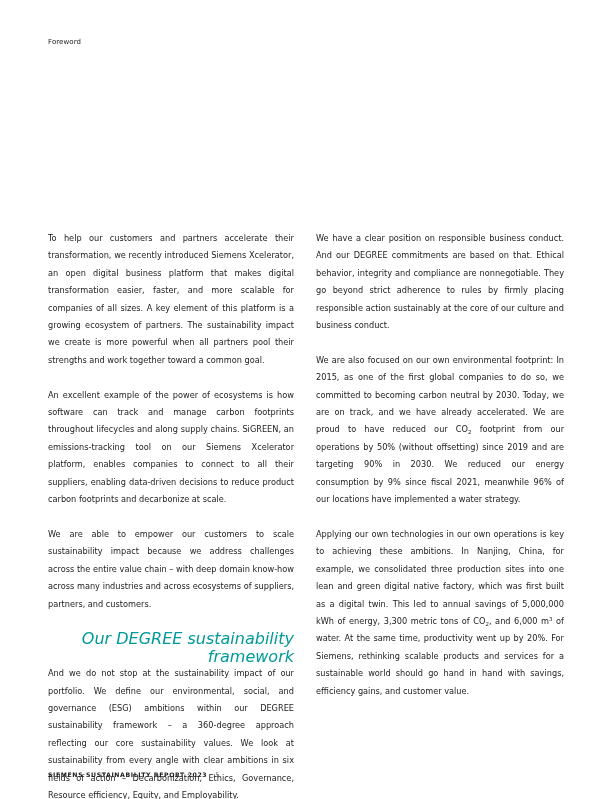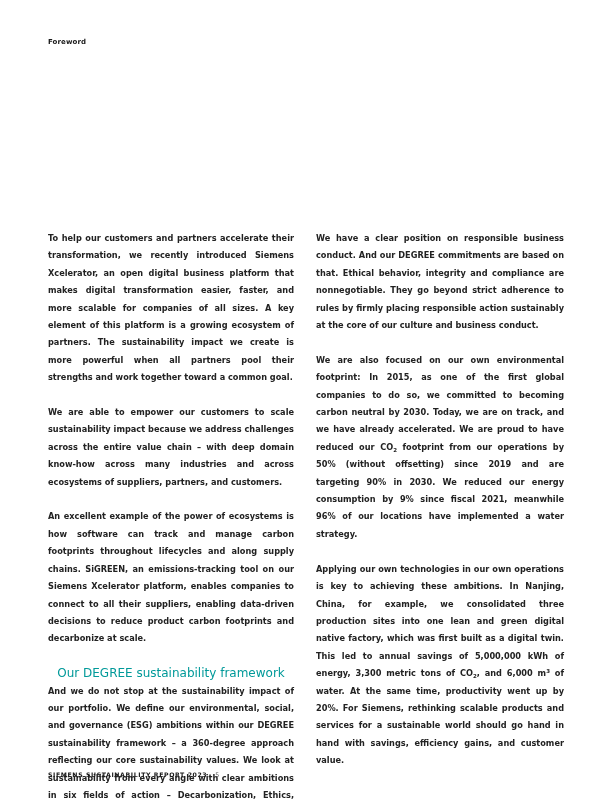--- a/index.html
+++ b/index.html
@@ -13,47 +13,47 @@
       position: relative;
       overflow: hidden;
       font-family: "DejaVu Sans", sans-serif;
       color: #1a1a1a;
     }
     .section-label {
       position: absolute;
       left: 48px;
       top: 38px;
       font-size: 7px;
-      font-weight: bold;
+      font-weight: normal;
       color: #1a1a1a;
       letter-spacing: 0.1px;
     }
     .col {
       position: absolute;
       top: 230px;
       width: 246px;
       font-size: 8.2px;
       line-height: 17.4px;
       text-align: justify;
       color: #222;
     }
     .col-left { left: 48px; }
     .col-right { left: 316px; width: 248px; }
     .para {
       margin: 0 0 17.4px 0;
-      font-weight: bold;
     }
     .para.last { margin-bottom: 0; }
     .heading {
-      font-size: 12px;
+      font-size: 16px;
       line-height: 17.4px;
       color: #009999;
       margin: 0;
       font-weight: normal;
-      text-align: center;
+      text-align: right;
+      font-style: italic;
     }
     sub {
       font-size: 5.5px;
       line-height: 0;
       vertical-align: -2px;
     }
     sup {
       font-size: 5.5px;
       line-height: 0;
       vertical-align: 3px;
@@ -73,22 +73,22 @@
       color: #555;
     }
   </style>
 </head>
 <body>
 
 <div class="section-label">Foreword</div>
 
 <div class="col col-left">
   <p class="para">To help our customers and partners accelerate their transformation, we recently introduced Siemens Xcelerator, an open digital business platform that makes digital transformation easier, faster, and more scalable for companies of all sizes. A key element of this platform is a growing ecosystem of partners. The sustainability impact we create is more powerful when all partners pool their strengths and work together toward a common goal.</p>
+  <p class="para">An excellent example of the power of ecosystems is how software can track and manage carbon footprints throughout lifecycles and along supply chains. SiGREEN, an emissions-tracking tool on our Siemens Xcelerator platform, enables companies to connect to all their suppliers, enabling data-driven decisions to reduce product carbon footprints and decarbonize at scale.</p>
   <p class="para">We are able to empower our customers to scale sustainability impact because we address challenges across the entire value chain – with deep domain know-how across many industries and across ecosystems of suppliers, partners, and customers.</p>
-  <p class="para">An excellent example of the power of ecosystems is how software can track and manage carbon footprints throughout lifecycles and along supply chains. SiGREEN, an emissions-tracking tool on our Siemens Xcelerator platform, enables companies to connect to all their suppliers, enabling data-driven decisions to reduce product carbon footprints and decarbonize at scale.</p>
   <h2 class="heading">Our DEGREE sustainability framework</h2>
   <p class="para last">And we do not stop at the sustainability impact of our portfolio. We define our environmental, social, and governance (ESG) ambitions within our DEGREE sustainability framework – a 360-degree approach reflecting our core sustainability values. We look at sustainability from every angle with clear ambitions in six fields of action – Decarbonization, Ethics, Governance, Resource efficiency, Equity, and Employability.</p>
 </div>
 
 <div class="col col-right">
   <p class="para">We have a clear position on responsible business conduct. And our DEGREE commitments are based on that. Ethical behavior, integrity and compliance are nonnegotiable. They go beyond strict adherence to rules by firmly placing responsible action sustainably at the core of our culture and business conduct.</p>
   <p class="para"><span>We are also focused on our own environmental footprint: In 2015, as one of the first global companies to do so, we committed to becoming carbon neutral by 2030. Today, we are on track, and we have already accelerated. We are proud to have reduced our CO</span><sub>2</sub><span> footprint from our operations by 50% (without offsetting) since 2019 and are targeting 90% in 2030. We reduced our energy consumption by 9% since fiscal 2021, meanwhile 96% of our locations have implemented a water strategy.</span></p>
   <p class="para last"><span>Applying our own technologies in our own operations is key to achieving these ambitions. In Nanjing, China, for example, we consolidated three production sites into one lean and green digital native factory, which was first built as a digital twin. This led to annual savings of 5,000,000 kWh of energy, 3,300 metric tons of CO</span><sub>2</sub><span>, and 6,000 m</span><sup>3</sup><span> of water. At the same time, productivity went up by 20%. For Siemens, rethinking scalable products and services for a sustainable world should go hand in hand with savings, efficiency gains, and customer value.</span></p>
 </div>
 

